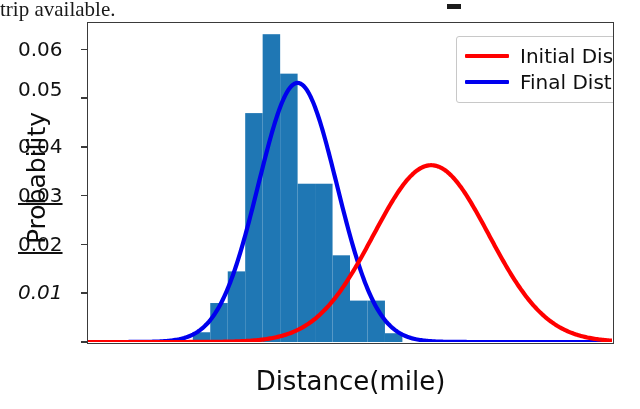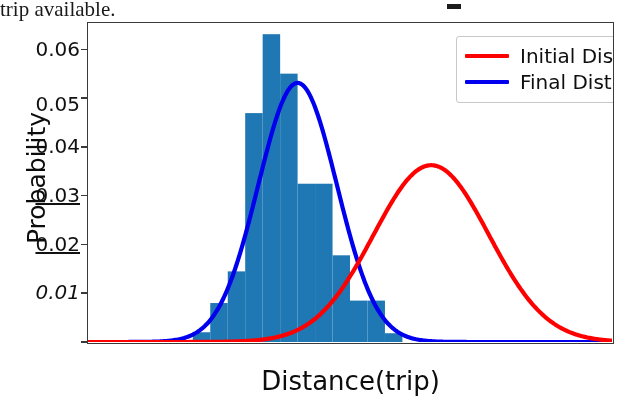--- a/index.html
+++ b/index.html
@@ -75,21 +75,21 @@
     position: absolute;
     left: 0;
     top: 0;
   }
 
   
   .ytick-label {
     position: absolute;
     right: 0;
     width: 62px;
-    text-align: right;
+    text-align: left;
     font-size: 20px;
     color: #111111;
     line-height: 20px;
   }
   #ytick-holder {
     position: absolute;
     left: 8px;
     top: 0px;
     width: 72px;
     height: 340px;
@@ -186,21 +186,21 @@
 
 <div id="figure">
 
   <div id="ylabel">Probability</div>
 
   <div id="ytick-holder">
       <div class="ytick-label" style="top: 266.298px; font-style: italic;">0.01</div>
       <div class="ytick-label" style="top: 217.595px; text-decoration: underline;">0.02</div>
       <div class="ytick-label" style="top: 168.893px; text-decoration: underline;">0.03</div>
       <div class="ytick-label" style="top: 120.191px;">0.04</div>
-      <div class="ytick-label" style="top: 78px;">0.05</div>
+      <div class="ytick-label" style="top: 63px;">0.05</div>
       <div class="ytick-label" style="top: 22.7863px;">0.06</div>
     </div>
 
   <div id="plot-frame">
     <svg id="plot-svg" width="524" height="319" viewBox="0 0 524 319">
       <g id="hist-group">
           <rect x="104.80000000000001" y="309.25954198473283" width="17.449199999999976" height="9.740458015267166" fill="#1f77b4"></rect>
           <rect x="122.24919999999999" y="280.0381679389313" width="17.50160000000001" height="38.96183206106872" fill="#1f77b4"></rect>
           <rect x="139.7508" y="248.38167938931298" width="17.44919999999999" height="70.61832061068702" fill="#1f77b4"></rect>
           <rect x="157.2" y="90.09923664122138" width="17.44919999999999" height="228.90076335877862" fill="#1f77b4"></rect>
@@ -223,21 +223,21 @@
         <span class="legend-text">Initial Distribution</span>
       </div>
       <div class="legend-row">
         <span class="legend-swatch" style="background:#0000ee"></span>
         <span class="legend-text">Final Distribution</span>
       </div>
     </div>
   </div>
 
 
-  <div id="xlabel">Distance(trip)</div>
+  <div id="xlabel">Distance(mile)</div>
 <div class="ytick-mark" style="top: 325px;"></div>
     <div class="ytick-mark" style="top: 276.298px;"></div>
     <div class="ytick-mark" style="top: 227.595px;"></div>
     <div class="ytick-mark" style="top: 178.893px;"></div>
     <div class="ytick-mark" style="top: 130.191px;"></div>
     <div class="ytick-mark" style="top: 81.4885px;"></div>
     <div class="ytick-mark" style="top: 32.7863px;"></div>
   </div>
 
 <div id="figure-caption">Fig. 11. Initial and final distribution of the predictive model with actual data</div>

